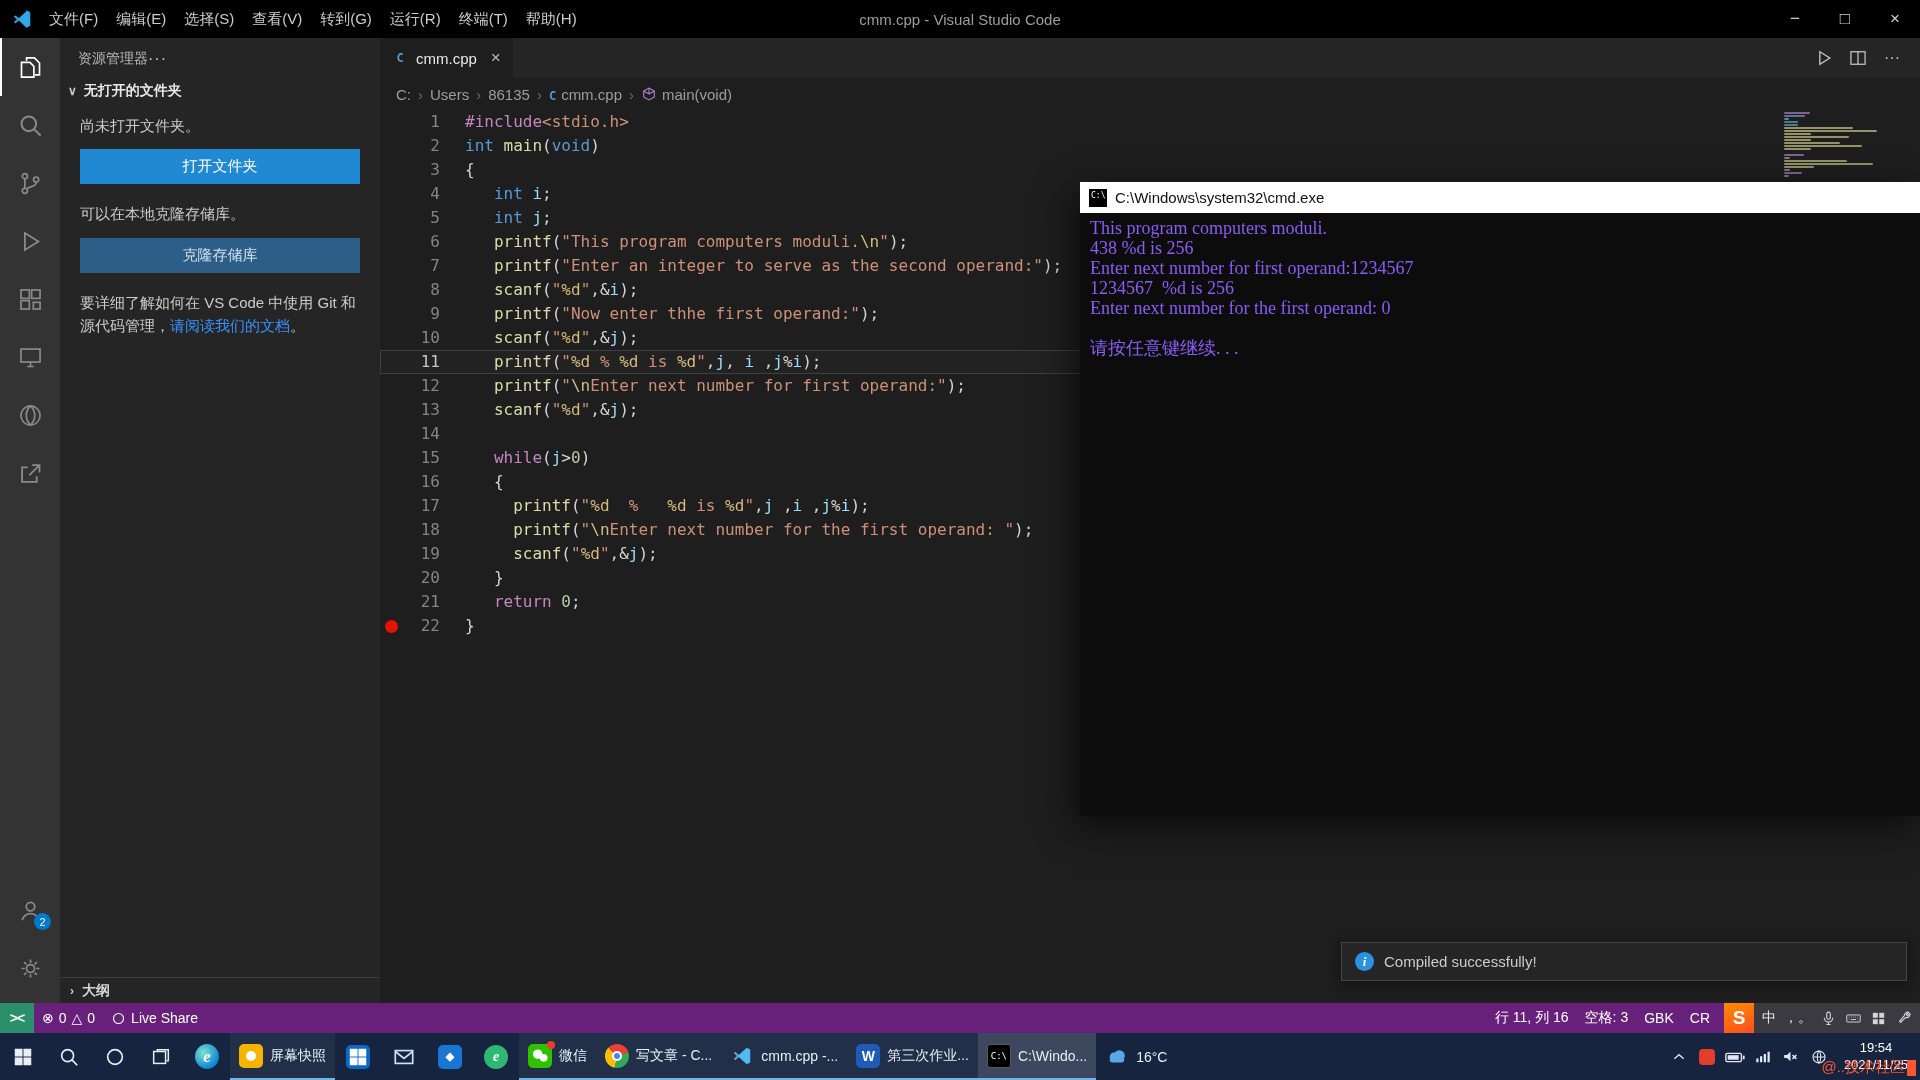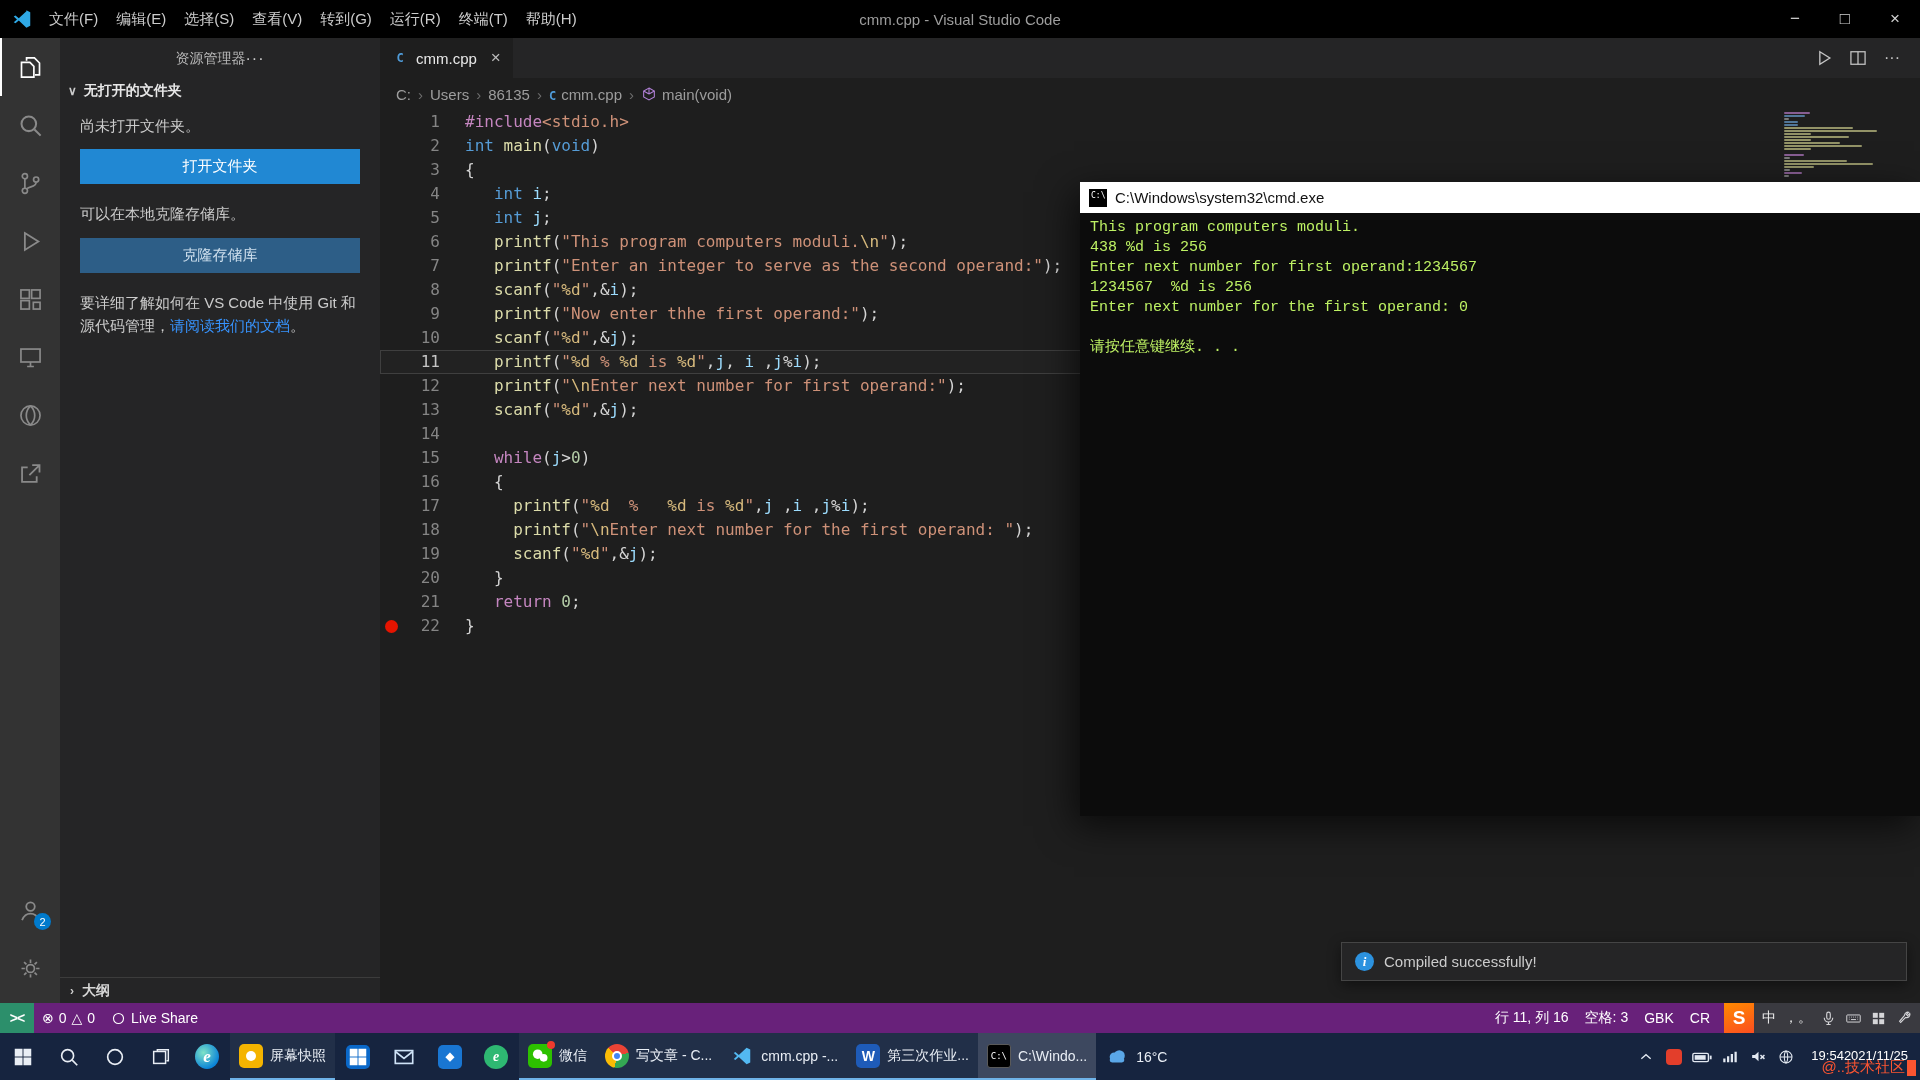--- a/index.html
+++ b/index.html
@@ -20,21 +20,21 @@
 
 .activitybar{position:absolute;left:0;top:38px;width:60px;height:965px;background:#333333;display:flex;flex-direction:column;z-index:3}
 .ab-group{display:flex;flex-direction:column}
 .ab-bottom{margin-top:auto;padding-bottom:6px}
 .ab-item{width:60px;height:58px;display:flex;align-items:center;justify-content:center;color:#8a8a8a;position:relative}
 .ab-item.active{color:#ffffff;box-shadow:inset 2px 0 0 0 #ffffff}
 .ab-ic svg{width:27px;height:27px;display:block}
 .badge{position:absolute;right:9px;bottom:9px;background:var(--badge);color:#fff;border-radius:50%;width:17px;height:17px;font-size:11px;display:flex;align-items:center;justify-content:center}
 
 .sidebar{position:absolute;left:60px;top:38px;width:320px;height:965px;background:#252526;color:#cccccc;z-index:2}
-.sb-header{display:flex;justify-content:center;align-items:center;padding:12px 18px 10px;font-size:14px;color:#bbbbbb}
+.sb-header{display:flex;justify-content:flex-start;align-items:center;padding:12px 18px 10px;font-size:14px;color:#bbbbbb}
 .sb-more{color:#cccccc;font-size:16px;letter-spacing:1px}
 .sb-section{display:flex;align-items:center;gap:7px;padding:4px 8px;font-weight:bold;font-size:14px;color:#e7e7e7}
 .sb-chev{font-size:12px;color:#cccccc}
 .sb-body{padding:10px 20px 0;font-size:15px;line-height:1.55}
 .sb-btn{display:block;width:100%;border:none;margin:12px 0 18px;padding:8px 0;text-align:center;color:#ffffff;font-size:15px;background:var(--button-primary);cursor:pointer;font-family:inherit}
 .sb-btn.secondary{background:var(--button-secondary);color:#cfe0ee}
 .sb-link{color:var(--link);cursor:pointer}
 .sb-outline{position:absolute;bottom:0;left:0;right:0;height:26px;display:flex;align-items:center;gap:8px;padding:0 10px;font-size:14px;font-weight:bold;color:#d6d6d6;border-top:1px solid #3c3c3c}
 
 .editor{position:absolute;left:380px;top:38px;right:0;height:965px;background:#1e1e1e;z-index:1}
@@ -59,21 +59,21 @@
 .ltext{padding-left:25px}
 .tk-pre{color:#c586c0}.tk-kw{color:#569cd6}.tk-kwc{color:#c586c0}.tk-fn{color:#dcdcaa}
 .tk-str{color:#ce9178}.tk-esc{color:#d7ba7d}.tk-num{color:#b5cea8}.tk-var{color:#9cdcfe}
 .tk-pun,.tk-op,.tk-pln{color:#d4d4d4}
 .minimap{position:absolute;top:74px;right:34px;width:102px;display:flex;flex-direction:column;gap:1px;opacity:.85}
 .mm-line{height:2px;border-radius:1px}
 
 .cmdwin{position:absolute;left:1080px;top:182px;width:840px;height:634px;z-index:5;box-shadow:-6px 10px 34px rgba(0,0,0,.65)}
 .cmd-title{height:31px;background:#ffffff;display:flex;align-items:center;gap:8px;padding:0 9px;font-size:15px;color:#111111}
 .cmd-ticon{width:18px;height:18px;background:#000;color:#fff;font-size:8px;display:flex;align-items:flex-start;justify-content:flex-start;padding:2px;font-family:"DejaVu Sans Mono",monospace;flex:none}
-.cmd-body{position:absolute;top:31px;left:0;right:0;bottom:0;background:#0c0c0c;padding:5px 10px;font-family:Liberation Mono, monospace;font-size:15px;line-height:20px;color:#bef264}
+.cmd-body{position:absolute;top:31px;left:0;right:0;bottom:0;background:#0c0c0c;padding:5px 10px;font-family:Liberation Serif, serif;font-size:18px;line-height:20px;color:#8b5cf6}
 .console-line{white-space:pre;height:20px}
 
 .notification{position:absolute;left:1341px;top:942px;width:566px;height:39px;background:#252526;border:1px solid #454545;display:flex;align-items:center;gap:10px;padding:0 13px;color:#cccccc;font-size:15px;z-index:6;box-shadow:0 4px 14px rgba(0,0,0,.45)}
 .noti-icon{width:19px;height:19px;border-radius:50%;background:var(--info);color:#fff;display:flex;align-items:center;justify-content:center;font-size:13px;font-weight:bold;flex:none;font-family:"Liberation Serif",serif;font-style:italic}
 
 .statusbar{position:absolute;left:0;top:1003px;right:0;height:30px;background:var(--statusbar-bg);display:flex;align-items:center;color:#ffffff;font-size:14px;z-index:7}
 .sb-left,.sb-right{display:flex;align-items:center;height:100%}
 .sb-right{margin-left:auto}
 .sbi{padding:0 8px;display:flex;align-items:center;gap:5px;height:100%;white-space:nowrap}
 .sbi.remote{background:var(--remote-green);width:34px;justify-content:center;font-weight:bold;letter-spacing:-1px;padding:0}
@@ -95,21 +95,21 @@
 .tb-ico svg{width:22px;height:22px;display:block}
 .ic{width:24px;height:24px;border-radius:5px;display:flex;align-items:center;justify-content:center;color:#fff;font-weight:bold;font-size:14px}
 .ic.round{border-radius:50%}
 .ic-edge{width:25px;height:25px;border-radius:50%;background:radial-gradient(circle at 35% 35%,#7ee3c7,#0b84d8 72%);color:#fff;font-weight:bold;font-style:italic;font-size:17px;display:flex;align-items:center;justify-content:center;font-family:"Liberation Serif",serif}
 .chrome-ic{width:24px;height:24px;border-radius:50%;background:conic-gradient(from -45deg,#ea4335 0 33%,#34a853 0 66%,#fbbc05 0 100%);display:flex;align-items:center;justify-content:center}
 .chrome-core{width:10px;height:10px;border-radius:50%;background:#4285f4;border:2px solid #fff}
 .notif-dot{position:absolute;right:-3px;top:-3px;width:8px;height:8px;border-radius:50%;background:#f03b2e}
 .tray{margin-left:auto;display:flex;align-items:center;gap:1px;padding-right:2px}
 .tray-ico{width:28px;display:flex;align-items:center;justify-content:center;color:#e2e8f1}
 .tray-ico svg{display:block}
-.clock{display:flex;flex-direction:row;justify-content:center;align-items:center;color:#fff;font-size:13px;line-height:1.3;padding:0 10px}
+.clock{display:flex;flex-direction:column;justify-content:center;align-items:center;color:#fff;font-size:13px;line-height:1.3;padding:0 10px}
 .watermark{position:absolute;right:4px;bottom:3px;color:var(--watermark);font-size:15px;z-index:30;display:flex;align-items:center;gap:2px;font-weight:normal}
 .wm-block{width:9px;height:16px;background:var(--watermark)}
 </style>
 </head>
 <body>
 
 <div class="titlebar">
   <div class="vslogo">
     <svg viewBox="0 0 24 24" width="22" height="22">
         <path fill="#2fa9e6" d="M16.8 2.5 21 4.6v14.8l-4.2 2.1-8.3-7.8-3.6 3-1.9-1.1 3.5-3.1-3.5-3.1 1.9-1.1 3.6 3 8.3-7.8z"></path>

